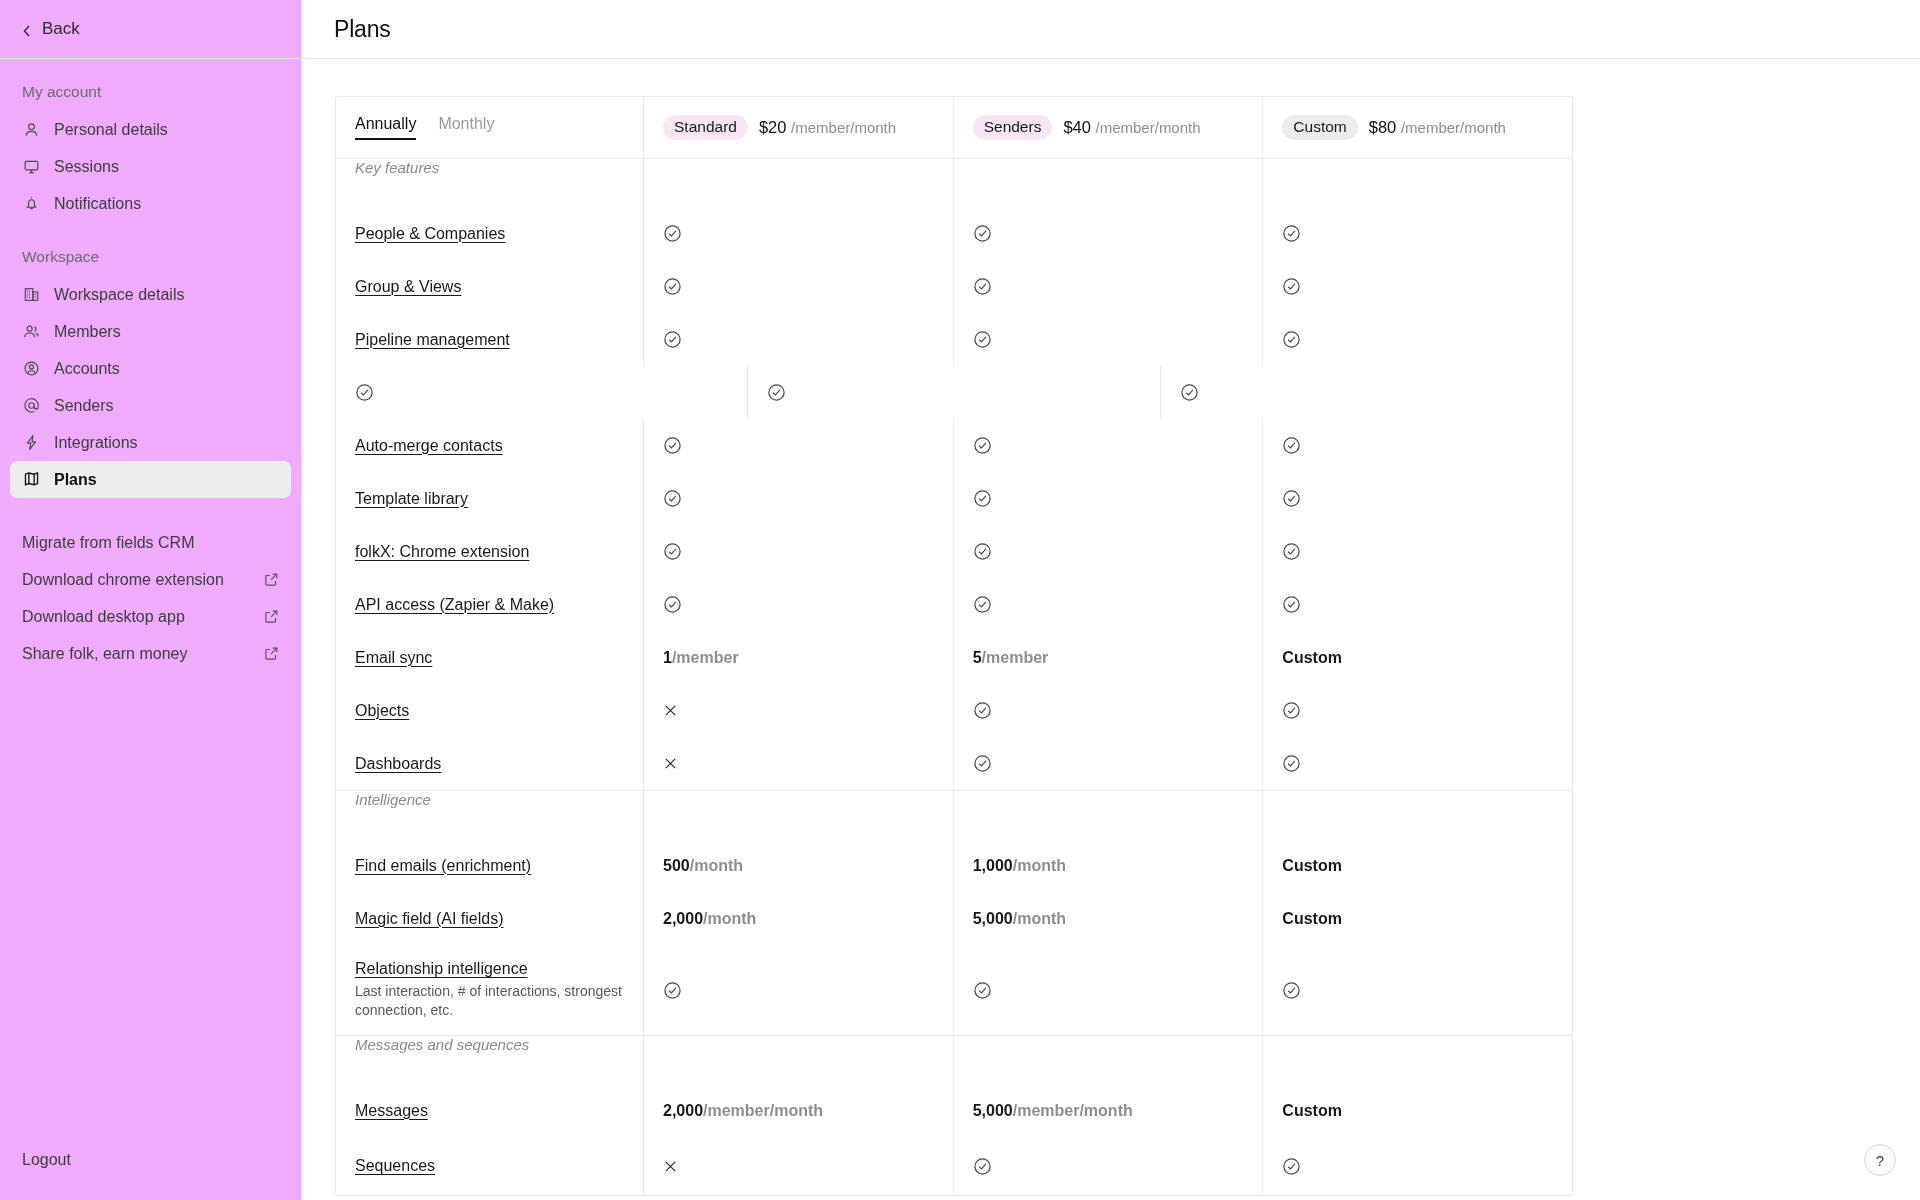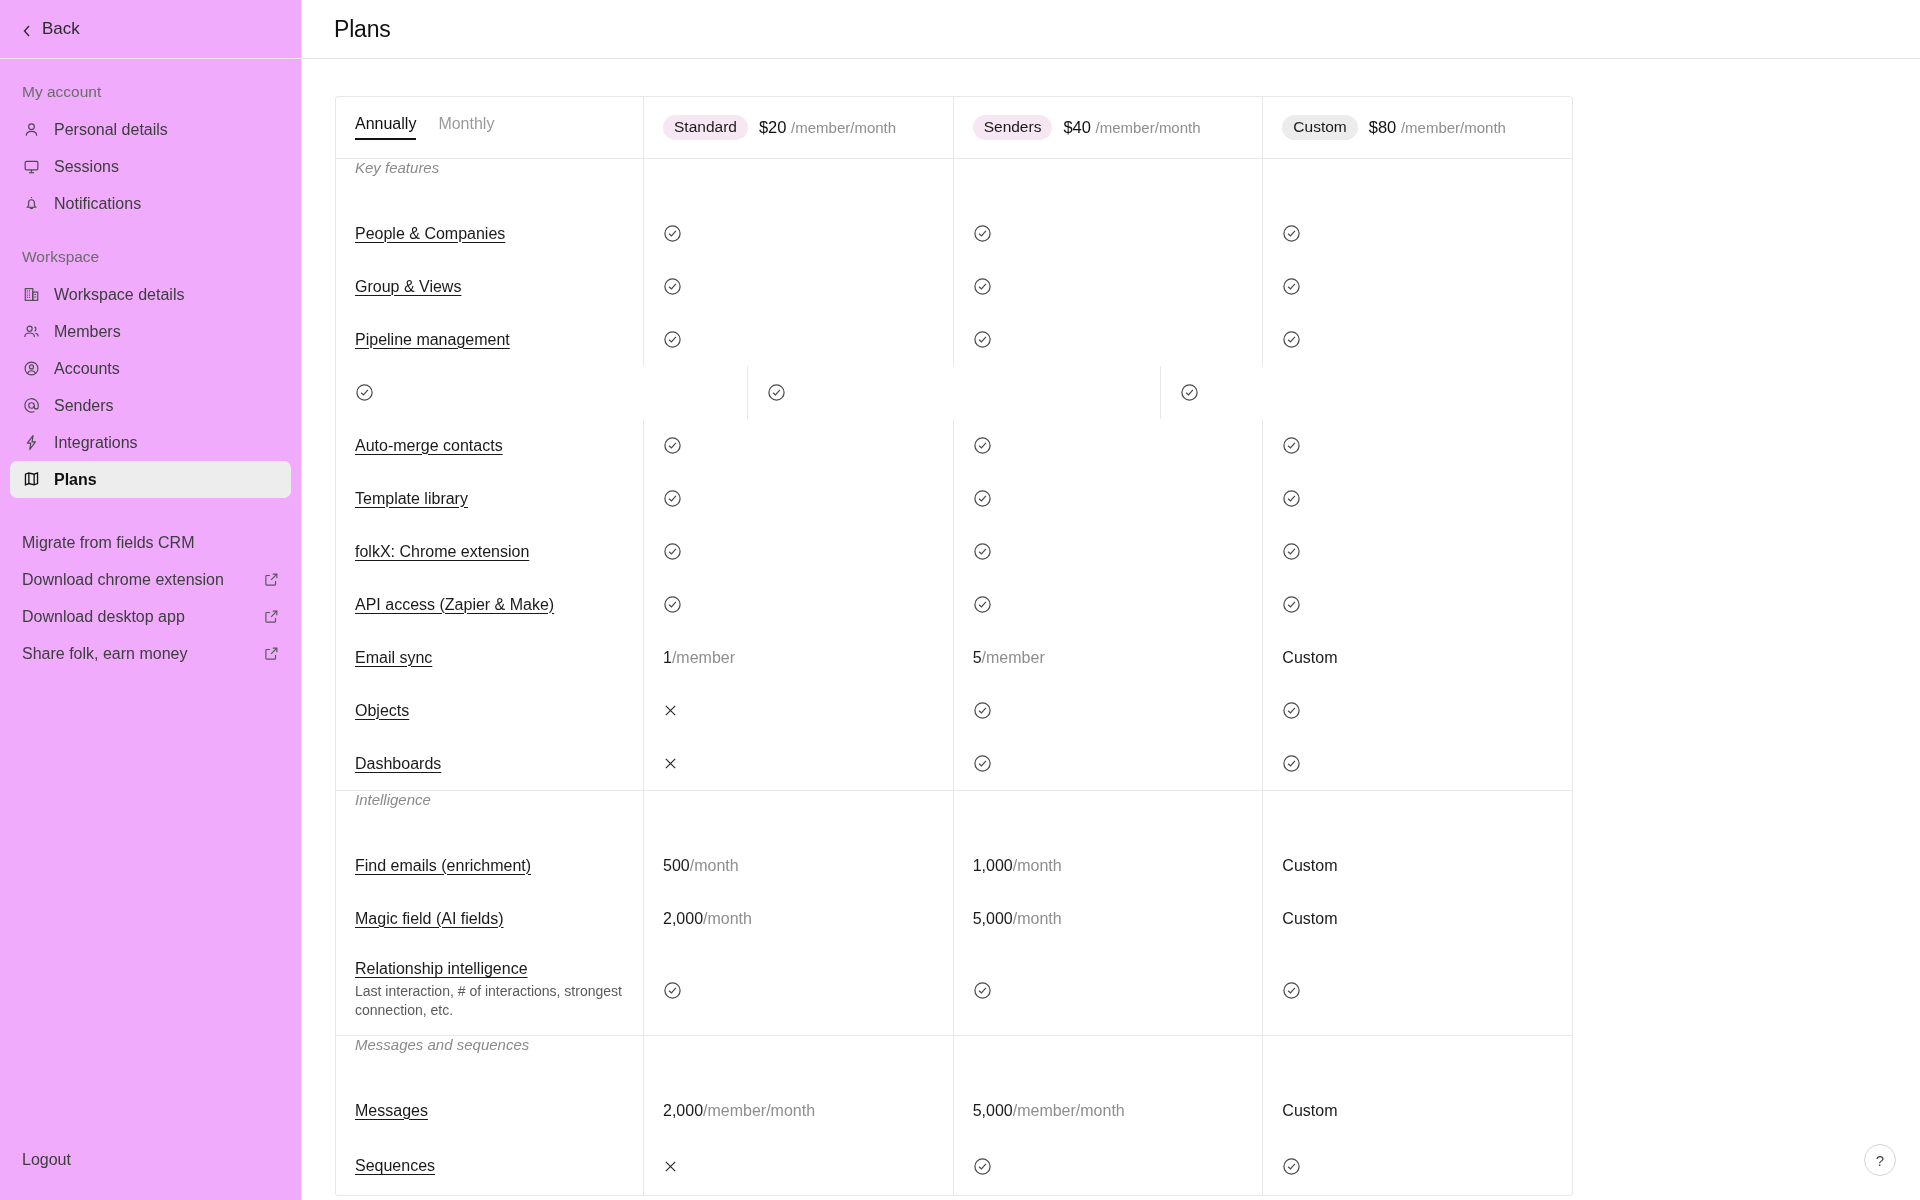--- a/index.html
+++ b/index.html
@@ -124,21 +124,21 @@
     flex: 1 1 0; border-right: 1px solid #e8e8e8;
     padding-left: 19px; display: flex; align-items: center;
   }
   .cell-plan:last-child { border-right: none; }
 
   .section-head .cell-feature { height: 48px; justify-content: flex-start; padding-bottom: 6px; font-style: italic;}
   .section-head .cell-plan { height: 48px; }
   .section-title { font-size: 15px; color: #8a8a8a; }
 
   .feat-row .cell-feature { height: 53px; }
-  .feat-row .cell-plan { height: 53px; }
+  .feat-row .cell-plan { height: 53px; font-weight: bold; }
   .feat-row.tall .cell-feature { height: 90px; justify-content:center; }
   .feat-row.tall .cell-plan { height: 90px; }
   .feat-row.last .cell-feature,
   .feat-row.last .cell-plan { height: 58px; }
 
   .feat-name {
     font-size: 16px; color: #1a1a1a;
     text-decoration: underline; text-underline-offset: 3px;
     text-decoration-thickness: 1px; cursor: pointer;
     align-self: flex-start;

